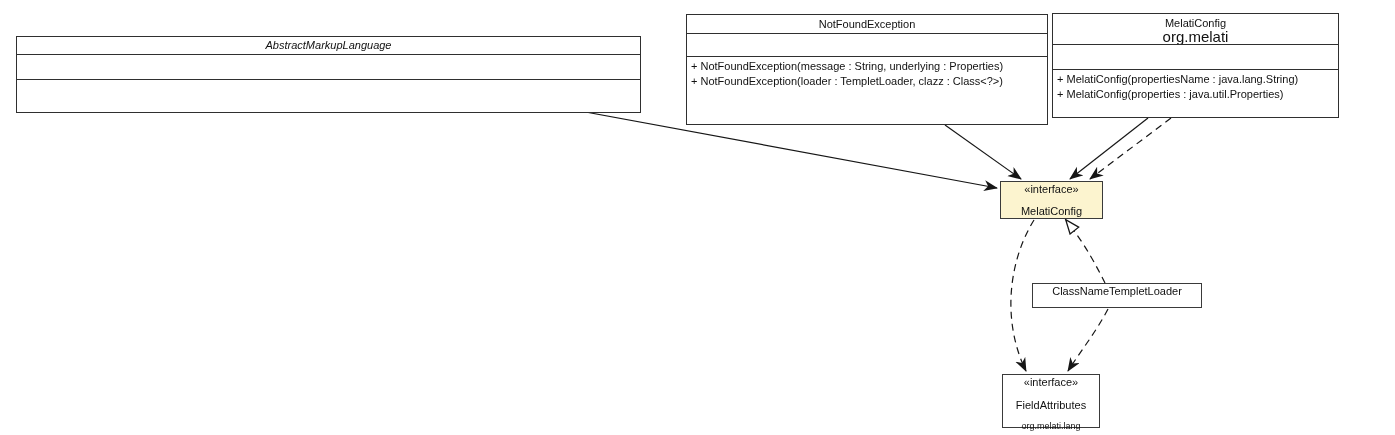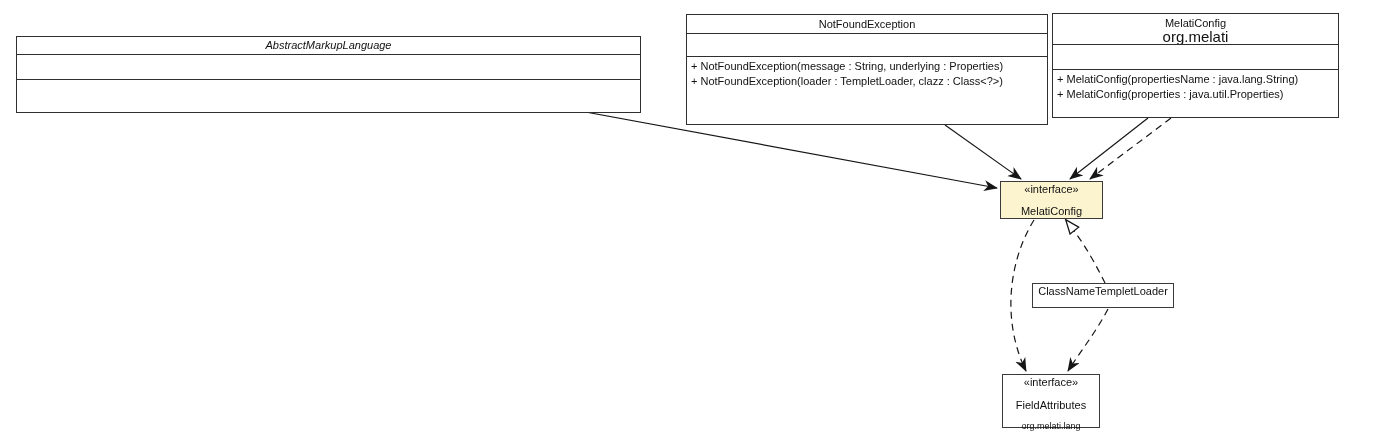--- a/index.html
+++ b/index.html
@@ -83,21 +83,21 @@
       <div>+ MelatiConfig(propertiesName : java.lang.String)</div>
       <div>+ MelatiConfig(properties : java.util.Properties)</div>
     </div>
   </div>
 
   <div class="cls hl simplebox" style="left:1000px;top:181px;width:103px;height:38px">
     <div>«interface»</div>
     <div>MelatiConfig</div>
   </div>
 
-  <div class="cls thick simplebox" style="left:1032px;top:283px;width:142px;height:25px">
+  <div class="cls thick simplebox" style="left:1032px;top:283px;width:170px;height:25px">
     <div>ClassNameTempletLoader</div>
   </div>
 
   <div class="cls thick simplebox" style="left:1002px;top:374px;width:98px;height:54px">
     <div>«interface»</div>
     <div style="line-height:16px">FieldAttributes</div>
     <div class="pkg">org.melati.lang</div>
   </div>
 
 </div>

